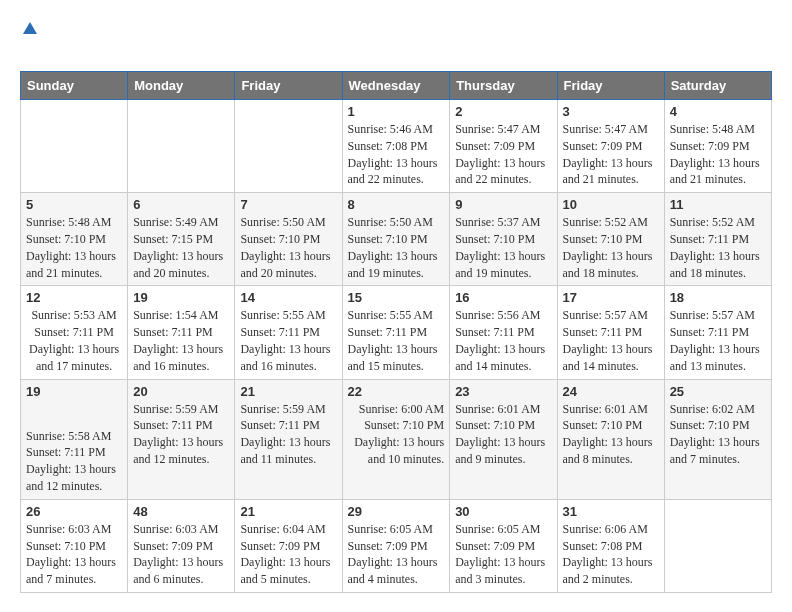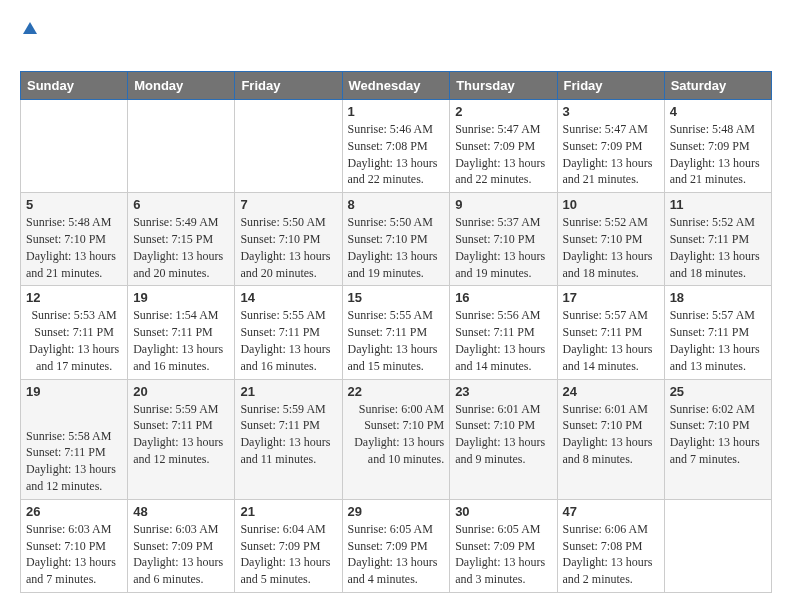--- a/index.html
+++ b/index.html
@@ -332,21 +332,21 @@
 and 4 minutes.</div>
         </td>
         <td>
           <div class="day-num">30</div>
           <div class="day-info" style="white-space: pre-line;">Sunrise: 6:05 AM
 Sunset: 7:09 PM
 Daylight: 13 hours
 and 3 minutes.</div>
         </td>
         <td>
-          <div class="day-num">47</div>
+          <div class="day-num">31</div>
           <div class="day-info" style="white-space: pre-line;">Sunrise: 6:06 AM
 Sunset: 7:08 PM
 Daylight: 13 hours
 and 2 minutes.</div>
         </td>
         <td class="empty-cell"></td>
       </tr>
     </tbody>
 </table>
 

